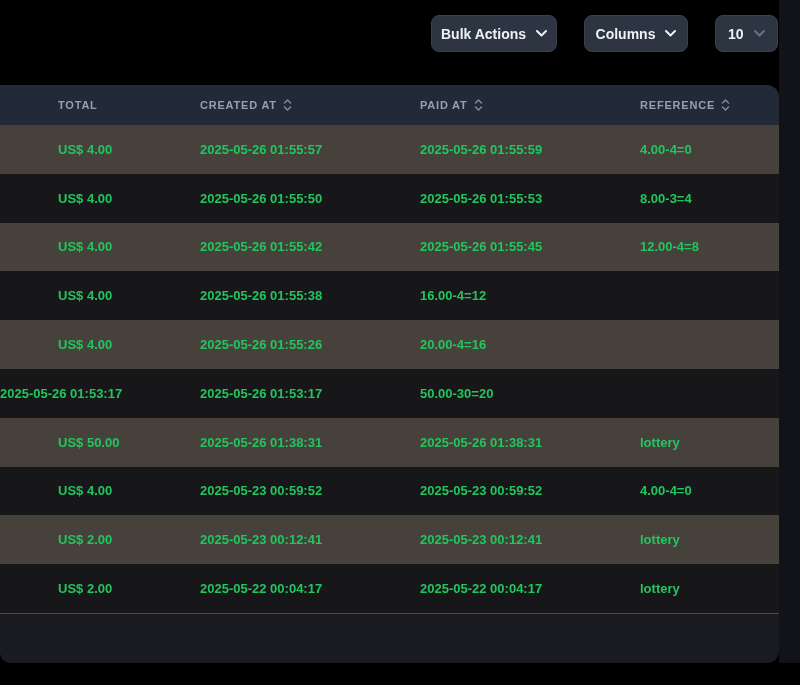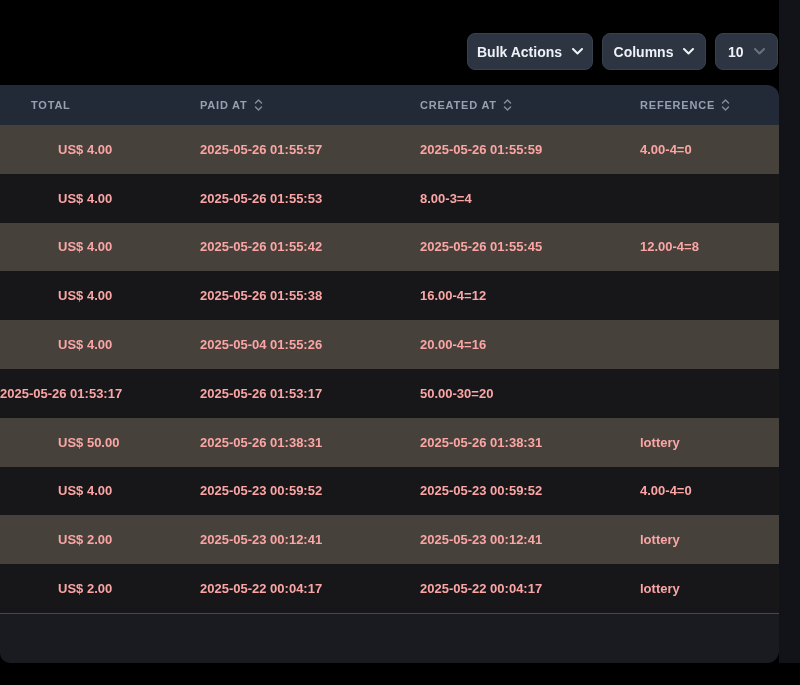--- a/index.html
+++ b/index.html
@@ -14,22 +14,22 @@
   .stage { position: relative; width: 800px; height: 685px; background:#000; }
 
   
   .right-strip {
     position: absolute; left: 779px; top: 0; width: 21px; height: 663px;
     background: #121318;
   }
 
   
   .toolbar {
-    position: absolute; top: 33px; right: 22px;
-    display: flex; align-items: center; gap: 9px; height: 37px;
+    position: absolute; top: 15px; right: 22px;
+    display: flex; align-items: center; gap: 27px; height: 37px;
   }
   .btn {
     height: 37px; background: #2d3543; border: 1px solid #39404e;
     border-radius: 8px; color: #eef1f5; font-weight: 700; font-size: 14px;
     display: flex; align-items: center; justify-content: center; gap: 10px;
     box-sizing: border-box; cursor: pointer;
   }
   .btn-bulk { width: 126px; }
   .btn-cols { width: 104px; }
   .select-pagesize { width: 63px; justify-content: space-between; padding: 8px 12px; }
@@ -43,33 +43,33 @@
   .thead {
     height: 40px; background: #222a38;
     display: grid; grid-template-columns: 200px 220px 220px 139px;
     align-items: center;
   }
   .th {
     color: #96a0b0; font-size: 11px; font-weight: 700;
     letter-spacing: 0.8px; text-transform: uppercase;
     display: flex; align-items: center; gap: 6px; white-space: nowrap;
   }
-  .th-0 { padding-left: 31px; }
+  .th-0 { padding-left: 58px; }
   .sort-icon { display: inline-flex; opacity: 0.85; }
 
   .tbody { display: block; }
   .tr {
     height: 48.8px;
     display: grid; grid-template-columns: 200px 220px 220px 139px;
     align-items: center;
   }
   .tr-odd  { background: #46423b; }
   .tr-even { background: #17171a; }
   .td {
-    color: #fca5a5; font-size: 13px; font-weight: 700; white-space: nowrap;
+    color: #22c55e; font-size: 13px; font-weight: 700; white-space: nowrap;
   }
   .td-0 { padding-left: 58px; }
 
   .tfoot {
     height: 50px; background: #1a1b20; border-top: 1px solid #454957;
     box-sizing: border-box;
   }
 </style>
 </head>
 <body>
@@ -102,75 +102,76 @@
           </svg>
       </span>
     </div>
   </div>
 
   <div class="panel">
     <div class="thead">
       <div class="th th-0">
         <span>TOTAL</span>
       </div>
+      <div class="th th-1">
+        <span>CREATED AT</span>
+        <span class="sort-icon">
+          <svg width="9" height="12" viewBox="0 0 9 12">
+              <path d="M1.5 4 L4.5 1 L7.5 4" stroke="#96a0b0" stroke-width="1.4" fill="none" stroke-linecap="round" stroke-linejoin="round"></path>
+              <path d="M1.5 8 L4.5 11 L7.5 8" stroke="#96a0b0" stroke-width="1.4" fill="none" stroke-linecap="round" stroke-linejoin="round"></path>
+            </svg>
+        </span>
+      </div>
       <div class="th th-2">
         <span>PAID AT</span>
         <span class="sort-icon">
           <svg width="9" height="12" viewBox="0 0 9 12">
               <path d="M1.5 4 L4.5 1 L7.5 4" stroke="#96a0b0" stroke-width="1.4" fill="none" stroke-linecap="round" stroke-linejoin="round"></path>
               <path d="M1.5 8 L4.5 11 L7.5 8" stroke="#96a0b0" stroke-width="1.4" fill="none" stroke-linecap="round" stroke-linejoin="round"></path>
             </svg>
         </span>
       </div>
-      <div class="th th-1">
-        <span>CREATED AT</span>
-        <span class="sort-icon">
-          <svg width="9" height="12" viewBox="0 0 9 12">
-              <path d="M1.5 4 L4.5 1 L7.5 4" stroke="#96a0b0" stroke-width="1.4" fill="none" stroke-linecap="round" stroke-linejoin="round"></path>
-              <path d="M1.5 8 L4.5 11 L7.5 8" stroke="#96a0b0" stroke-width="1.4" fill="none" stroke-linecap="round" stroke-linejoin="round"></path>
-            </svg>
-        </span>
-      </div>
       <div class="th th-3">
         <span>REFERENCE</span>
         <span class="sort-icon">
           <svg width="9" height="12" viewBox="0 0 9 12">
               <path d="M1.5 4 L4.5 1 L7.5 4" stroke="#96a0b0" stroke-width="1.4" fill="none" stroke-linecap="round" stroke-linejoin="round"></path>
               <path d="M1.5 8 L4.5 11 L7.5 8" stroke="#96a0b0" stroke-width="1.4" fill="none" stroke-linecap="round" stroke-linejoin="round"></path>
             </svg>
         </span>
       </div>
     </div>
 
     <div class="tbody">
         <div class="tr tr-odd">
           <div class="td td-0">US$ 4.00</div>
           <div class="td td-1">2025-05-26 01:55:57</div>
           <div class="td td-2">2025-05-26 01:55:59</div>
           <div class="td td-3">4.00-4=0</div>
         </div>
         <div class="tr tr-even">
           <div class="td td-0">US$ 4.00</div>
+          <div class="td td-1">2025-05-26 01:55:50</div>
           <div class="td td-2">2025-05-26 01:55:53</div>
           <div class="td td-3">8.00-3=4</div>
         </div>
         <div class="tr tr-odd">
           <div class="td td-0">US$ 4.00</div>
           <div class="td td-1">2025-05-26 01:55:42</div>
           <div class="td td-2">2025-05-26 01:55:45</div>
           <div class="td td-3">12.00-4=8</div>
         </div>
         <div class="tr tr-even">
           <div class="td td-0">US$ 4.00</div>
           <div class="td td-2">2025-05-26 01:55:38</div>
           <div class="td td-3">16.00-4=12</div>
         </div>
         <div class="tr tr-odd">
           <div class="td td-0">US$ 4.00</div>
-          <div class="td td-2">2025-05-04 01:55:26</div>
+          <div class="td td-2">2025-05-26 01:55:26</div>
           <div class="td td-3">20.00-4=16</div>
         </div>
         <div class="tr tr-even">
           <div class="td td-1">2025-05-26 01:53:17</div>
           <div class="td td-2">2025-05-26 01:53:17</div>
           <div class="td td-3">50.00-30=20</div>
         </div>
         <div class="tr tr-odd">
           <div class="td td-0">US$ 50.00</div>
           <div class="td td-1">2025-05-26 01:38:31</div>

